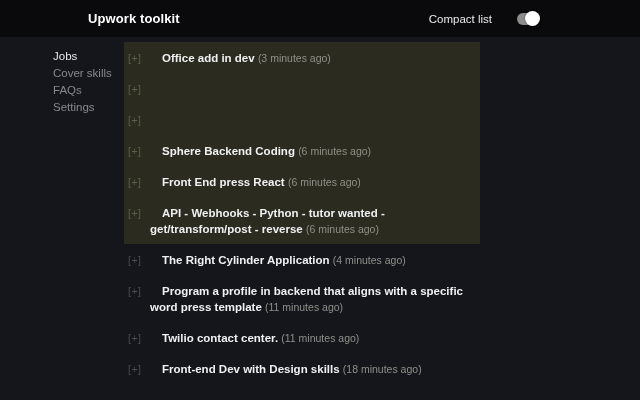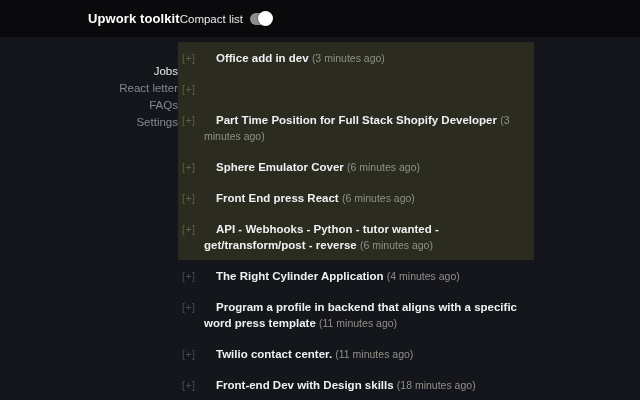--- a/index.html
+++ b/index.html
@@ -13,33 +13,33 @@
     overflow: hidden;
     background: var(--body-bg, #14161b);
   }
 
   
   .header {
     height: 37px;
     background: var(--header-bg, #0a0a0c);
     display: flex;
     align-items: center;
-    justify-content: flex-start;
+    justify-content: space-between;
     padding: 0 102px 0 88px;
   }
   .app-title {
     color: #ffffff;
     font-size: 13px;
     font-weight: bold;
     letter-spacing: 0.1px;
   }
   .header-right {
     display: flex;
     align-items: center;
-    gap: 7px;
+    gap: 25px;
   }
   .compact-label {
     color: #e9eaec;
     font-size: 11.5px;
   }
   .toggle {
     position: relative;
     width: 21px;
     height: 12px;
     border-radius: 7px;
@@ -60,25 +60,24 @@
 
   
   .body {
     display: flex;
     align-items: flex-start;
     height: 363px;
   }
 
   .sidebar {
     width: 71px;
-    margin-left: 107px;
-    padding-top: 26px;
+    margin-left: 53px;
+    padding-top: 11px;
     flex: 0 0 auto;
     list-style: none;
-    text-align: right;
   }
   .sidebar li {
     font-size: 11.5px;
     line-height: 17px;
     color: #84888e;
     cursor: pointer;
     white-space: nowrap;
   }
   .sidebar li.active { color: #e6e8eb; }
 
@@ -133,41 +132,39 @@
       <span class="compact-label">Compact list</span>
       <span class="toggle on" id="compact-toggle">
         <span class="knob"></span>
       </span>
     </div>
   </div>
 
   <div class="body">
     <ul class="sidebar" id="sidebar-list">
         <li class="active">Jobs</li>
-        <li>React letter</li>
+        <li>Cover skills</li>
         <li>FAQs</li>
         <li>Settings</li>
       </ul>
     <ul class="job-list" id="job-list">
         <li class="job-row highlighted">
     <span class="expand">[+]</span>
     <span class="job-text"><span class="job-title">Office add in dev</span>
       <span class="job-time">(3 minutes ago)</span></span>
   </li>
         <li class="job-row highlighted">
     <span class="expand">[+]</span>
   </li>
         <li class="job-row highlighted">
     <span class="expand">[+]</span>
-    <span class="job-text"><span class="job-title">Part Time Position for Full Stack Shopify Developer</span>
-      <span class="job-time">(3 minutes ago)</span></span>
   </li>
         <li class="job-row highlighted">
     <span class="expand">[+]</span>
-    <span class="job-text"><span class="job-title">Sphere Emulator Cover</span>
+    <span class="job-text"><span class="job-title">Sphere Backend Coding</span>
       <span class="job-time">(6 minutes ago)</span></span>
   </li>
         <li class="job-row highlighted">
     <span class="expand">[+]</span>
     <span class="job-text"><span class="job-title">Front End press React</span>
       <span class="job-time">(6 minutes ago)</span></span>
   </li>
         <li class="job-row highlighted">
     <span class="expand">[+]</span>
     <span class="job-text"><span class="job-title">API - Webhooks - Python - tutor wanted - get/transform/post - reverse</span>

